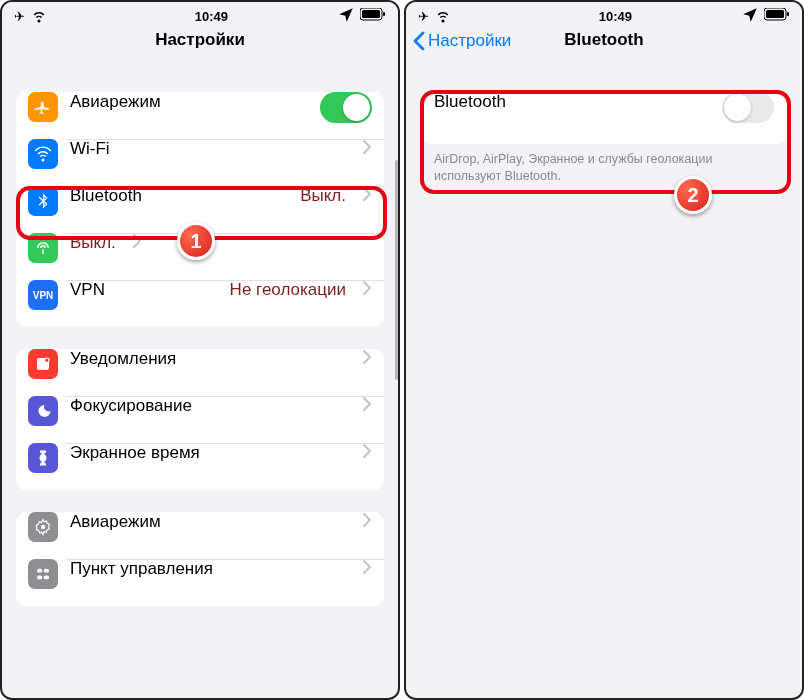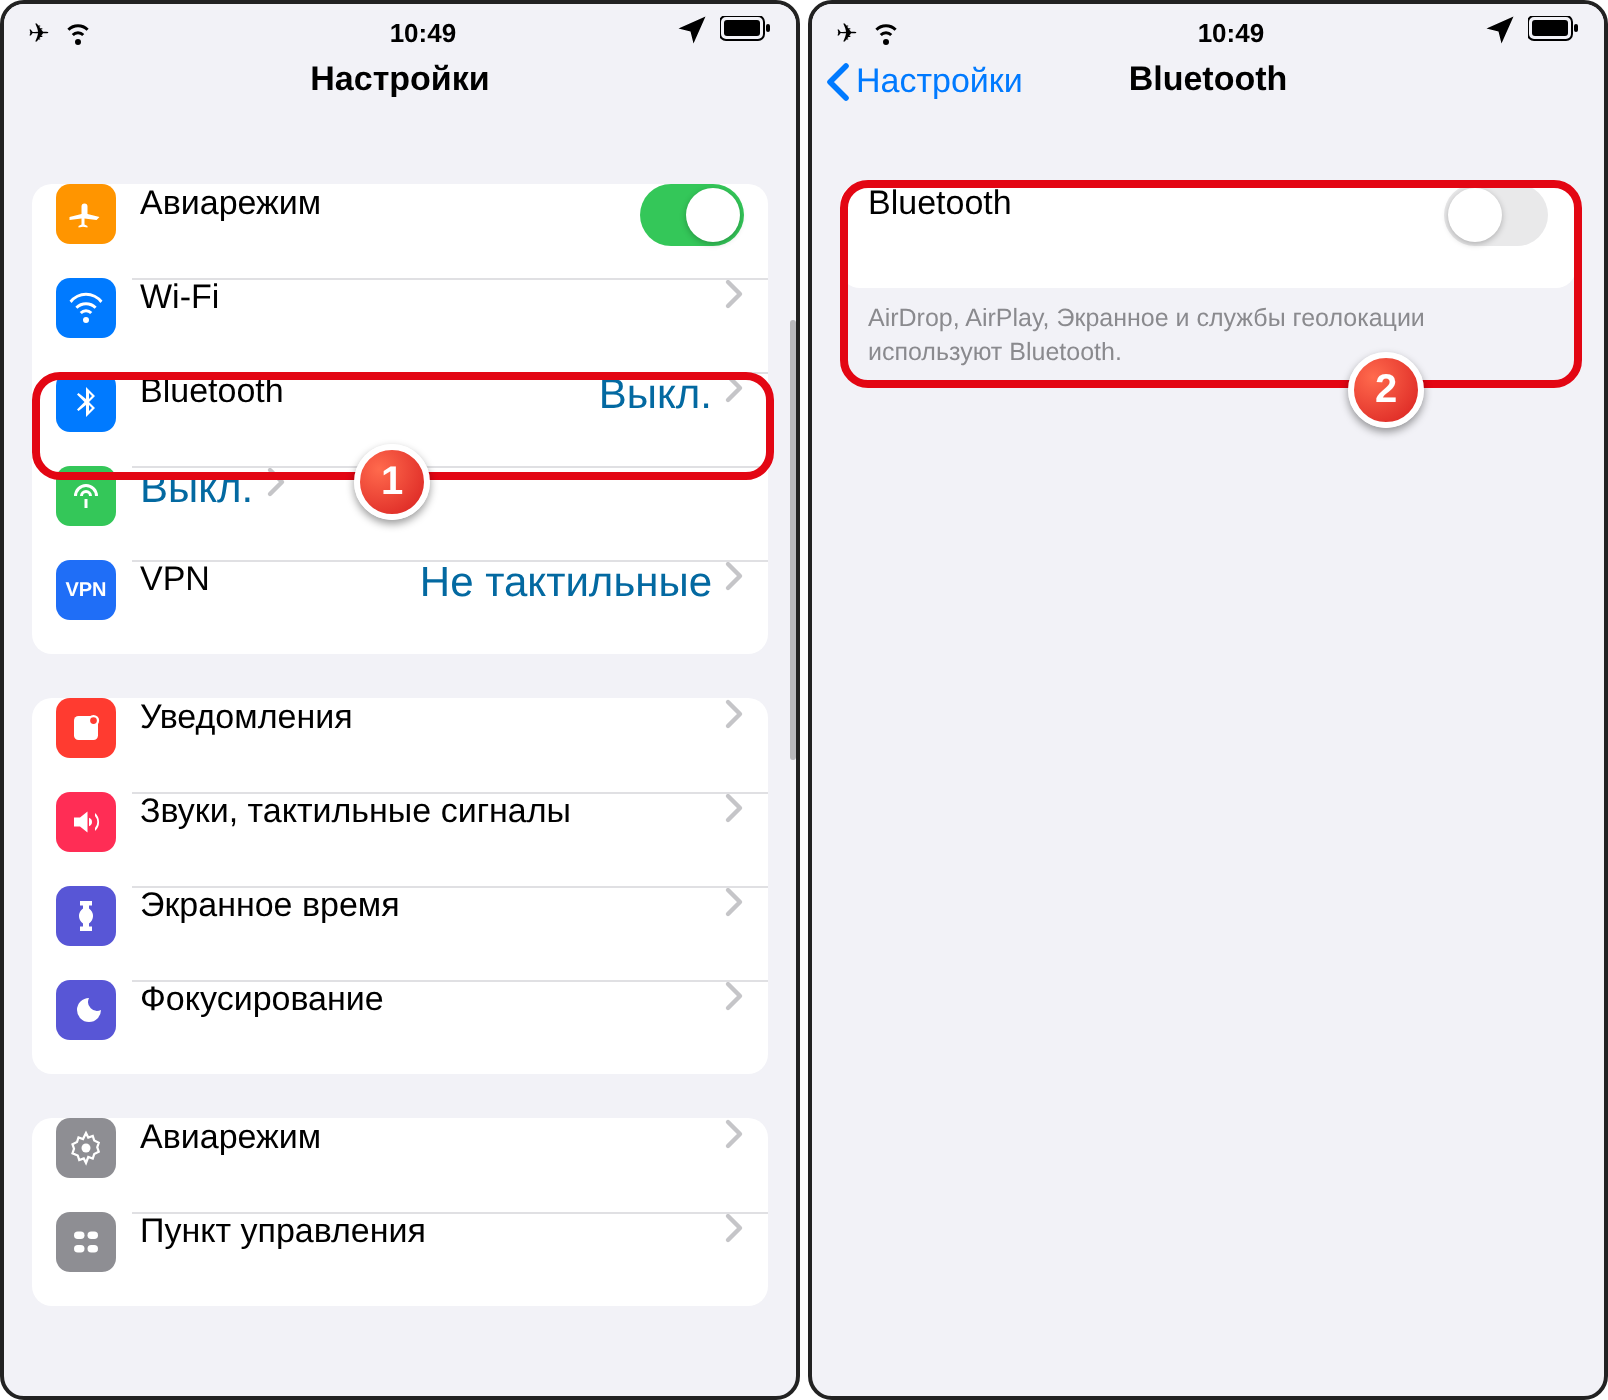--- a/index.html
+++ b/index.html
@@ -15,21 +15,21 @@
   .nav-header { height: 44px; display:flex; justify-content:center; position:relative; background:#f2f2f7; }
   .nav-title { font-size:17px; font-weight:600; }
   .nav-back { position:absolute; left:6px; display:flex; align-items:center; color:#007aff; font-size:17px; gap:2px; cursor:pointer; }
 
   .content { padding: 18px 14px 0 14px; overflow:hidden; position:relative; height: calc(100% - 72px);}
   .group { background:#fff; border-radius:10px; margin-bottom: 22px; }
   .row { display:flex; align-items:flex-start; height:47px; padding: 0 12px; position:relative; }
   .row + .row::before { content:""; position:absolute; left:50px; right:0; top:0; height:1px; background:#e0e0e3; }
   .icon-box { width:30px; height:30px; border-radius:7px; display:flex; align-items:center; justify-content:center; margin-right:12px; flex-shrink:0; }
   .label { font-size:17px; color:#000; flex:1; white-space:nowrap; overflow:hidden; text-overflow:ellipsis;}
-  .value { font-size:21px; color:#0369a1; margin-right:6px;}
+  .value { font-size:17px; color:#7f1d1d; margin-right:16px;}
   .chev { color:#c5c5c8; }
 
   .toggle { width:52px; height:31px; border-radius:16px; position:relative; cursor:pointer;}
   .toggle::after { content:""; position:absolute; width:27px; height:27px; background:#fff; border-radius:50%; top:2px; box-shadow:0 1px 3px rgba(0,0,0,0.25);}
   .toggle.on { background:#34c759; } .toggle.on::after{ right:2px; }
   .toggle.off { background:#e9e9ea; } .toggle.off::after{ left:2px; }
 
   .footer-note { font-size:12.5px; color:#8a8a8e; padding: 7px 14px 0 14px; line-height:1.35;}
 
   .highlight { border:4px solid #e30613; border-radius:14px; position:absolute; pointer-events:none; z-index:5;}
@@ -120,69 +120,58 @@
             </svg>
           </div>
         <span class="value">Выкл.</span>
         <span class="chev"><svg width="10" height="16" viewBox="0 0 10 16" fill="none">
               <path d="M2 2l6 6-6 6" stroke="#c5c5c8" stroke-width="2.2" stroke-linecap="round" stroke-linejoin="round"></path>
             </svg></span>
       </div>
       <div class="row">
         <div class="icon-box bg-bluedeep" style="font-size:10px;font-weight:700;color:#fff;">VPN</div>
         <span class="label">VPN</span>
-        <span class="value">Не тактильные</span>
+        <span class="value">Не геолокации</span>
         <span class="chev"><svg width="10" height="16" viewBox="0 0 10 16" fill="none">
               <path d="M2 2l6 6-6 6" stroke="#c5c5c8" stroke-width="2.2" stroke-linecap="round" stroke-linejoin="round"></path>
             </svg></span>
       </div>
     </div>
 
     <div class="group">
       <div class="row">
         <div class="icon-box bg-red">
             <svg class="icon" viewBox="0 0 24 24" fill="#fff">
               <rect x="4" y="4" width="16" height="16" rx="3"></rect>
               <circle cx="17" cy="7" r="3" fill="#ff3b30" stroke="#fff" stroke-width="1.5"></circle>
             </svg>
           </div>
         <span class="label">Уведомления</span>
         <span class="chev"><svg width="10" height="16" viewBox="0 0 10 16" fill="none">
               <path d="M2 2l6 6-6 6" stroke="#c5c5c8" stroke-width="2.2" stroke-linecap="round" stroke-linejoin="round"></path>
             </svg></span>
       </div>
       <div class="row">
-        <div class="icon-box bg-pink">
-            <svg class="icon" viewBox="0 0 24 24" fill="#fff">
-              <path d="M4 9v6h4l5 4V5L8 9H4zm12 3a3 3 0 00-2-2.8v5.6A3 3 0 0016 12zm2-6v2a6 6 0 010 8v2a8 8 0 000-12z"></path>
-            </svg>
-          </div>
-        <span class="label">Звуки, тактильные сигналы</span>
-        <span class="chev"><svg width="10" height="16" viewBox="0 0 10 16" fill="none">
-              <path d="M2 2l6 6-6 6" stroke="#c5c5c8" stroke-width="2.2" stroke-linecap="round" stroke-linejoin="round"></path>
-            </svg></span>
-      </div>
-      <div class="row">
         <div class="icon-box bg-indigo">
             <svg class="icon" viewBox="0 0 24 24" fill="#fff">
+              <path d="M14 4a8 8 0 108 8 6 6 0 01-8-8z"></path>
+            </svg>
+          </div>
+        <span class="label">Фокусирование</span>
+        <span class="chev"><svg width="10" height="16" viewBox="0 0 10 16" fill="none">
+              <path d="M2 2l6 6-6 6" stroke="#c5c5c8" stroke-width="2.2" stroke-linecap="round" stroke-linejoin="round"></path>
+            </svg></span>
+      </div>
+      <div class="row">
+        <div class="icon-box bg-indigo">
+            <svg class="icon" viewBox="0 0 24 24" fill="#fff">
               <path d="M8 2h8v3h-2v2a6 6 0 010 10v2h2v3H8v-3h2v-2a6 6 0 010-10V5H8V2z"></path>
             </svg>
           </div>
         <span class="label">Экранное время</span>
-        <span class="chev"><svg width="10" height="16" viewBox="0 0 10 16" fill="none">
-              <path d="M2 2l6 6-6 6" stroke="#c5c5c8" stroke-width="2.2" stroke-linecap="round" stroke-linejoin="round"></path>
-            </svg></span>
-      </div>
-      <div class="row">
-        <div class="icon-box bg-indigo">
-            <svg class="icon" viewBox="0 0 24 24" fill="#fff">
-              <path d="M14 4a8 8 0 108 8 6 6 0 01-8-8z"></path>
-            </svg>
-          </div>
-        <span class="label">Фокусирование</span>
         <span class="chev"><svg width="10" height="16" viewBox="0 0 10 16" fill="none">
               <path d="M2 2l6 6-6 6" stroke="#c5c5c8" stroke-width="2.2" stroke-linecap="round" stroke-linejoin="round"></path>
             </svg></span>
       </div>
     </div>
 
     <div class="group">
       <div class="row">
         <div class="icon-box bg-gray">
             <svg class="icon" viewBox="0 0 24 24" fill="#fff">

